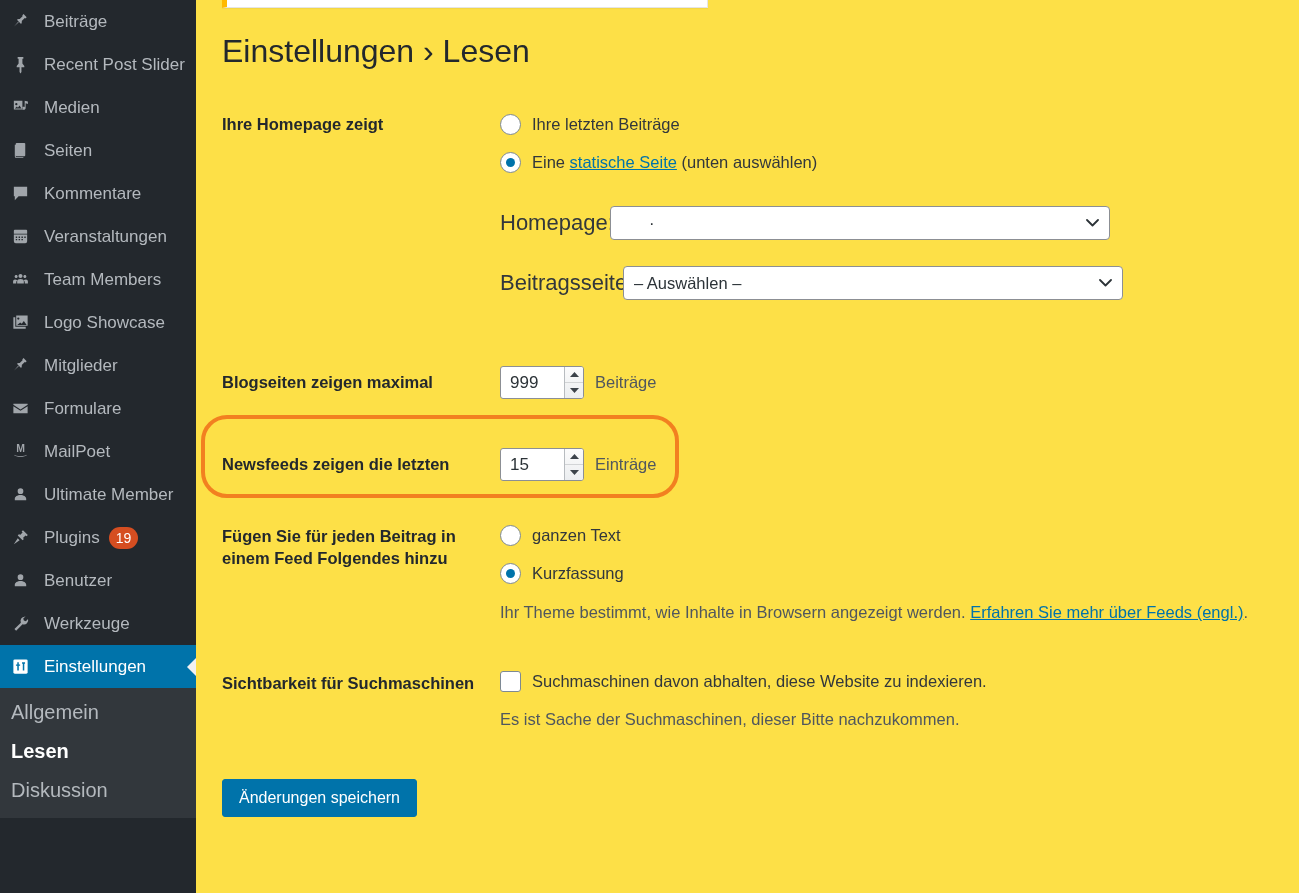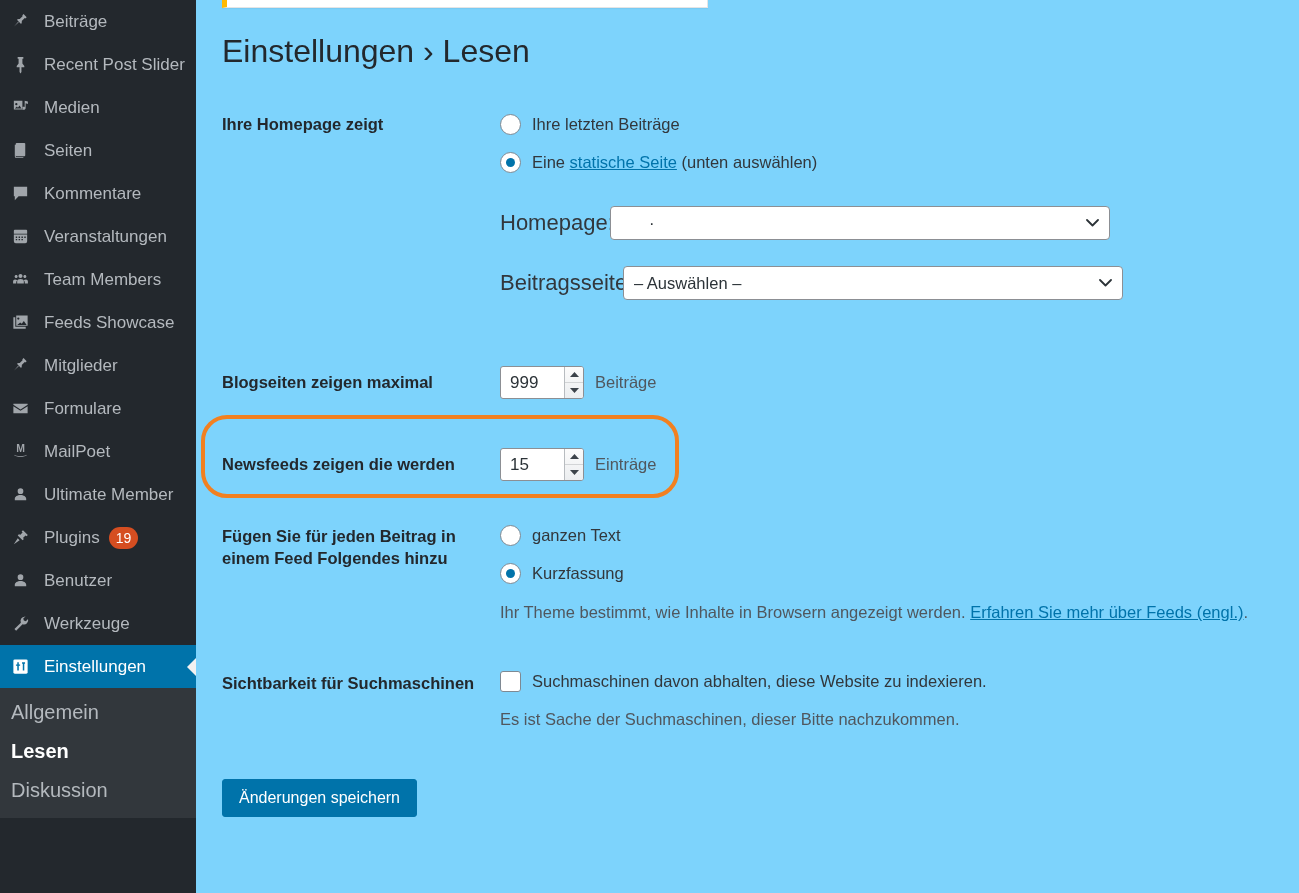--- a/index.html
+++ b/index.html
@@ -75,21 +75,21 @@
     color: #b4b9be;
     cursor: pointer;
     white-space: nowrap;
   }
   .submenu-item.current { color: #fff; font-weight: bold; }
 
   
   .wrap {
     flex: 1; position: relative;
     height: 893px;
-    background: #7dd3fc;
+    background: #fde047;
     overflow: hidden;
   }
 
   .notice-stub {
     position: absolute;
     left: 26px; top: -40px;
     width: 486px; height: 48px;
     background: #fff;
     border: 1px solid #e5e5e5;
     border-left: 5px solid #ffb900;
@@ -308,21 +308,21 @@
             </svg>
           </span>
           <span class="mi-label">Team Members</span>
         </div>
         <div class="menu-item">
           <span class="mi-icon">
             <svg width="19" height="19" viewBox="0 0 20 20">
               <path fill="currentColor" d="M2.5 4.5h2v10h11v2h-13v-12zm3-2h12v11h-12v-11zm2.2 2.2a1.2 1.2 0 1 0 0 2.4 1.2 1.2 0 0 0 0-2.4zm-1.2 7.8h10l-3-4-2.2 2.8-1.6-1.3L6.5 12.5z"></path>
             </svg>
           </span>
-          <span class="mi-label">Feeds Showcase</span>
+          <span class="mi-label">Logo Showcase</span>
         </div>
         <div class="menu-item">
           <span class="mi-icon">
             <svg width="19" height="19" viewBox="0 0 20 20">
               <path fill="currentColor" d="M13.2 2.2 11.8 3.6l.6.6-3.2 3.2c-1-.3-2.2-.1-3 .7l4.4 4.4c.8-.8 1-2 .7-3l3.2-3.2.6.6 1.4-1.4-3.3-3.3zM7.6 10.3l-4.4 4.9 4.9-4.4-.5-.5z"></path>
             </svg>
           </span>
           <span class="mi-label">Mitglieder</span>
         </div>
         <div class="menu-item">
@@ -457,21 +457,21 @@
                     <path d="M4.5 5L0 0h9z" fill="#3c434a"></path>
                   </svg>
                 </span>
             </span>
           </span>
           <span class="unit">Beiträge</span>
         </div>
       </div>
 
       <div class="form-row" style="min-height:77px; padding-top:29px;">
-        <div class="th" style="padding-top:7px;">Newsfeeds zeigen die werden</div>
+        <div class="th" style="padding-top:7px;">Newsfeeds zeigen die letzten</div>
         <div class="td" style="display:flex; align-items:center; padding-top:2px;">
           <span class="num-wrap">
             <span class="num-val">15</span>
             <span class="spinner">
               <span class="sp up">
                   <svg viewBox="0 0 9 5" width="9" height="5">
                     <path d="M4.5 0L9 5H0z" fill="#3c434a"></path>
                   </svg>
                 </span>
               <span class="sp down">

